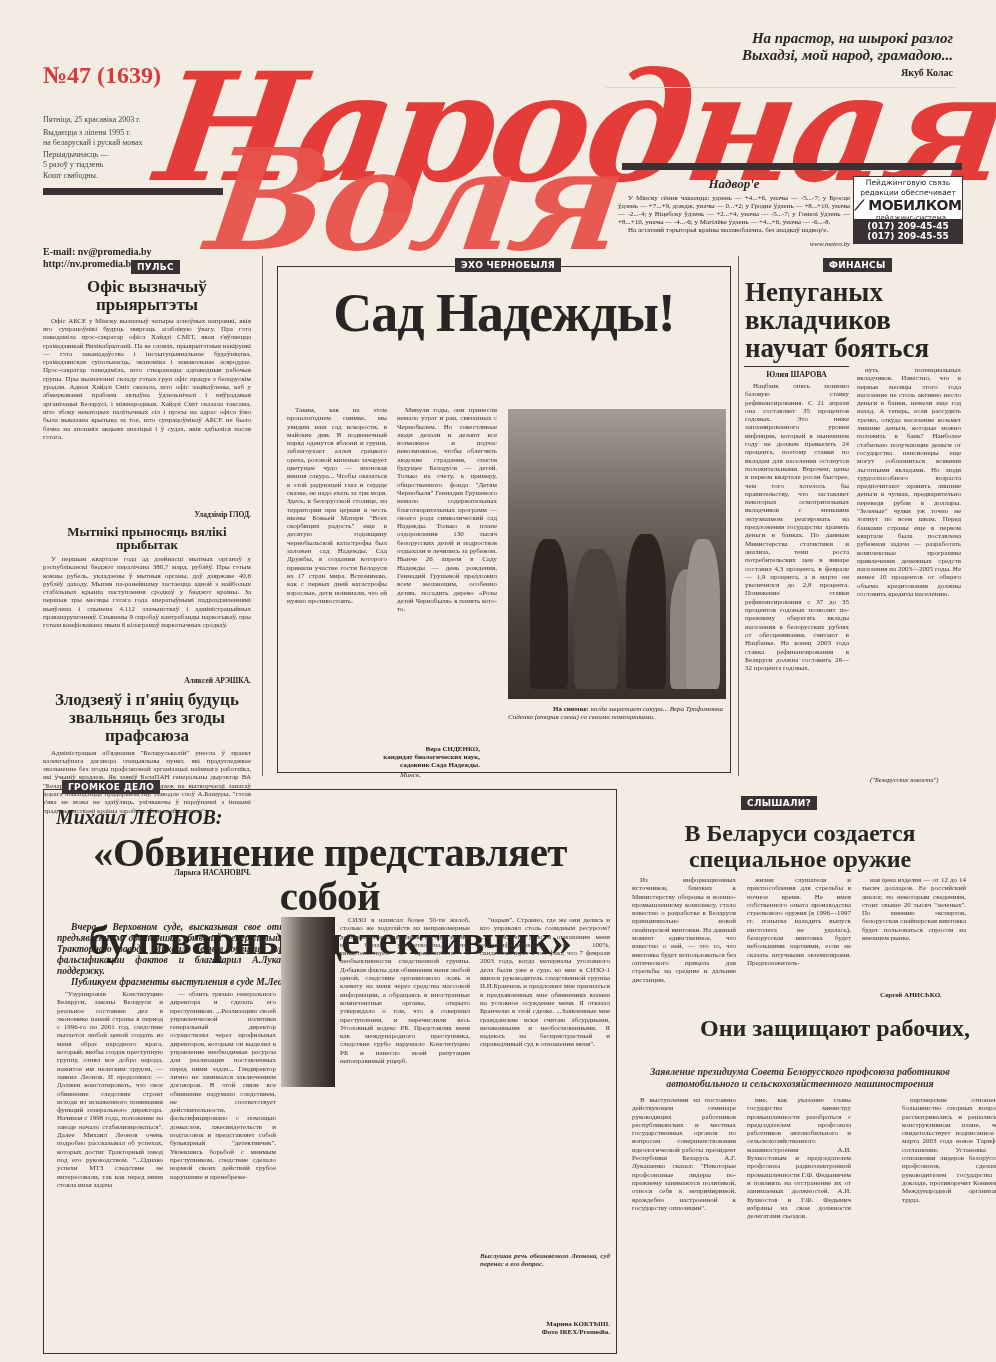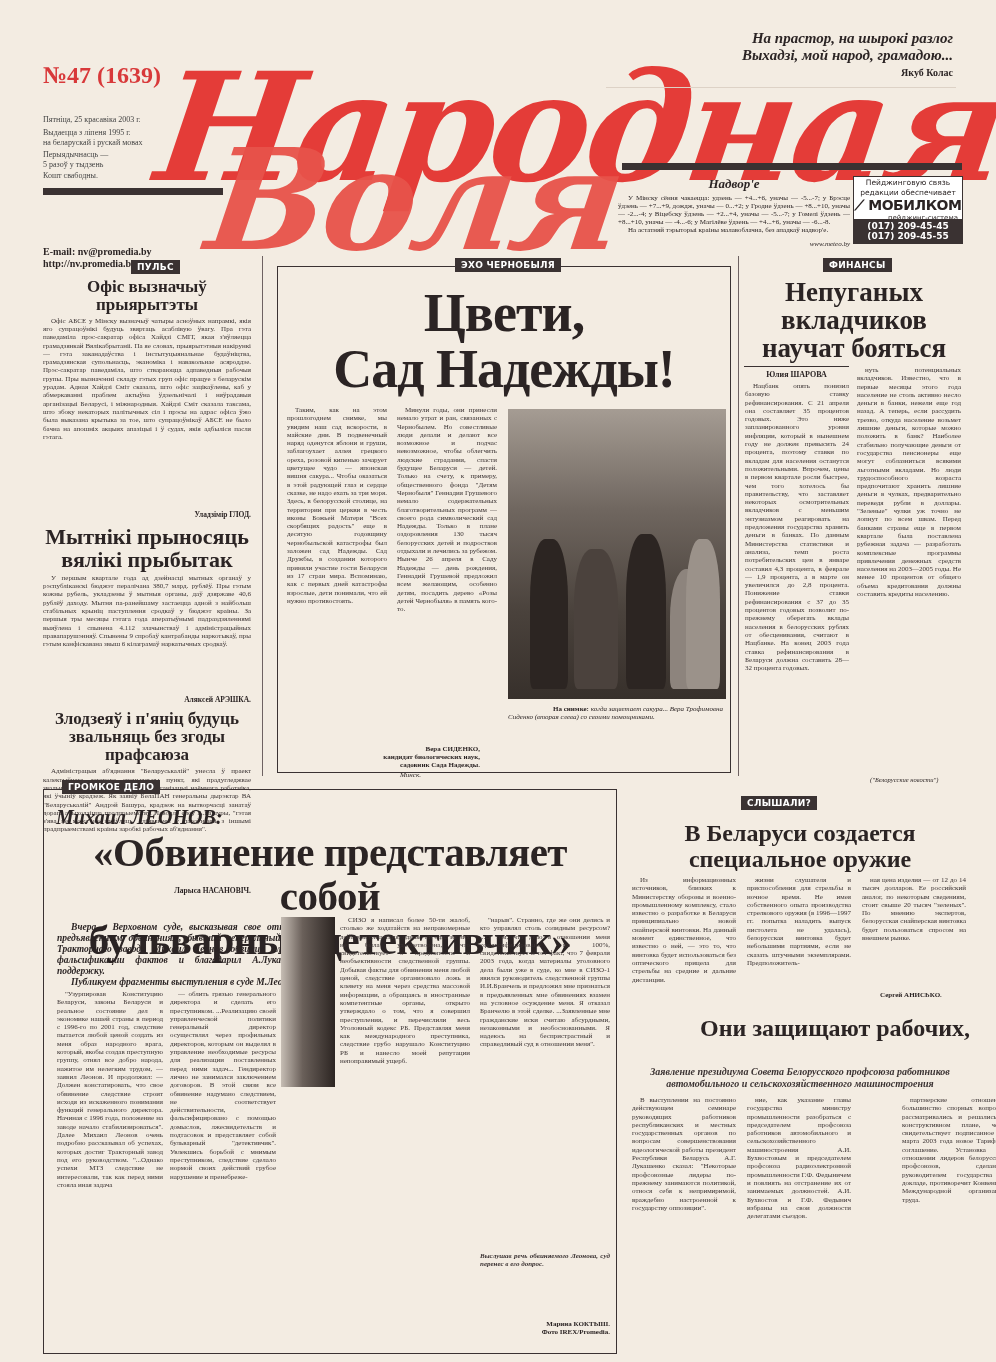--- a/index.html
+++ b/index.html
@@ -31,21 +31,21 @@
 
   .weather-bar { left: 622px; top: 163px; width: 340px; height: 7px; background: #3a3232; }
   .weather { left: 618px; top: 176px; width: 232px; }
   .weather h4 { text-align: center; font-style: italic; font-size: 13px; margin-bottom: 2px; }
   .weather p { font-size: 7px; line-height: 8px; text-align: justify; text-indent: 10px; }
   .weather .src { text-align: right; font-style: italic; font-size: 7px; margin-top: 6px; }
 
   .ad { left: 853px; top: 176px; width: 110px; height: 68px; border: 1px solid #3a3232; background: #fff; }
   .ad .t { font-family: "DejaVu Sans", sans-serif; font-size: 7.5px; text-align: center; line-height: 9px; padding-top: 1px; }
   .ad .brand { font-family: "DejaVu Sans", sans-serif; font-weight: bold; font-size: 14px; text-align: center; letter-spacing: -0.5px; }
-  .ad .sub { font-family: "DejaVu Sans", sans-serif; font-size: 7px; text-align: right; padding-right: 4px; }
+  .ad .sub { font-family: "DejaVu Sans", sans-serif; font-size: 7px; text-align: right; padding-right: 16px; }
   .ad .phones { background: #3a3232; color: #fff; font-family: "DejaVu Sans", sans-serif; font-weight: bold; font-size: 9px; text-align: center; line-height: 10px; padding: 2px 0; position: absolute; bottom: 0; left: 0; right: 0; }
 
   
   .rubric { background: #3a3232; color: #fff; font-family: "DejaVu Sans", sans-serif; font-weight: bold; font-size: 9px; padding: 2px 6px; letter-spacing: .3px; }
 
   
   .col-left { left: 43px; top: 256px; width: 208px; }
   .col-left .rubric { display: inline-block; margin-left: 88px; }
   .hl { font-weight: bold; text-align: center; line-height: 1.05; }
   .body-text { font-size: 7px; line-height: 8.3px; text-align: justify; color: #3b3333; }
@@ -59,21 +59,21 @@
   .cher-col { top: 406px; width: 100px; }
   .photo-main { left: 508px; top: 409px; width: 218px; height: 290px; background: linear-gradient(180deg,#a59c93 0%,#6f665f 35%,#4a423c 70%,#37302b 100%); overflow: hidden; }
   .photo-main .fig { position: absolute; bottom: 10px; background: #2c2522; border-radius: 40% 40% 8% 8%; }
   .photo-caption { left: 508px; top: 705px; width: 218px; font-size: 7px; line-height: 8px; font-style: italic; }
   .photo-caption b { font-style: normal; padding-left: 45px; }
   .cher-sign { left: 380px; top: 745px; width: 100px; text-align: right; font-weight: bold; font-size: 7px; line-height: 8px; }
   .cher-city { left: 400px; top: 771px; font-style: italic; font-size: 7px; }
 
   
   .fin-rubric { left: 823px; top: 258px; }
-  .fin-title { left: 745px; top: 278px; width: 218px; font-size: 27px; font-weight: bold; text-align: center; line-height: 28px; }
+  .fin-title { left: 745px; top: 278px; width: 218px; font-size: 27px; font-weight: bold; line-height: 28px; }
   .fin-author { left: 744px; top: 366px; width: 105px; text-align: center; font-weight: bold; font-size: 8px; border-top: 1px solid #3a3232; padding-top: 3px; }
   .fin-col { top: 378px; width: 104px; }
   .fin-src { left: 870px; top: 776px; font-style: italic; font-size: 6.5px; }
 
   
   .delo-box { left: 43px; top: 789px; width: 574px; height: 565px; border: 1px solid #3a3232; }
   .delo-rubric { left: 62px; top: 780px; }
   .delo-kicker { left: 56px; top: 806px; font-size: 20px; font-style: italic; font-weight: bold; }
   .delo-title { left: 43px; top: 830px; width: 574px; font-size: 41px; font-weight: bold; text-align: center; line-height: 44px; letter-spacing: -0.5px; }
   .delo-lead { left: 57px; top: 922px; width: 270px; font-style: italic; font-weight: bold; font-size: 9.5px; line-height: 11px; text-align: justify; text-indent: 14px; }
@@ -145,39 +145,38 @@
 
 <div class="abs col-left">
   <span class="rubric">ПУЛЬС</span>
 
   <div class="hl" style="font-size:17px;margin-top:4px;">Офіс вызначыў прыярытэты</div>
   <div class="body-text" style="height:190px;overflow:hidden;margin-top:3px;">
       <p>Офіс АБСЕ у Мінску вызначыў чатыры асноўных напрамкі, якія яго супрацоўнікі будуць звяртаць асаблівую ўвагу. Пра гэта паведаміла прэс-сакратар офіса Хайдзі СМІТ, якая з'яўляецца грамадзянкай Вялікабрытаніі. Па яе словах, прыярытэтныя накірункі — гэта заканадаўства і інстытуцыянальнае будаўніцтва, грамадзянская супольнасць, эканоміка і навакольнае асяроддзе. Прэс-сакратар паведаміла, што ствараюцца адпаведныя рабочыя групы. Пры вызначэнні складу гэтых груп офіс працуе з беларускім урадам. Адная Хайдзі Сміт сказала, што офіс зацікаўлены, каб у абмеркаванні праблем актыўна ўдзельнічалі і няўрадавыя арганізацыі Беларусі, і міжнародныя. Хайдзі Сміт сказала таксама, што збоку некаторых палітычных сіл і прэсы на адрас офіса ўжо была выказана крытыка за тое, што супрацоўнікаў АБСЕ не было бачна на апошніх акцыях апазіцыі і ў судах, якія адбыліся пасля гэтага.</p>
     </div>
   <div class="byline">Уладзімір ГЛОД.</div>
 
-  <div class="hl" style="font-size:22px;">Мытнікі прыносяць вялікі прыбытак</div>
+  <div class="hl" style="font-size:13px;">Мытнікі прыносяць вялікі прыбытак</div>
   <div class="body-text" style="height:118px;overflow:hidden;margin-top:3px;">
       <p>У першым квартале года ад дзейнасці мытных органаў у рэспубліканскі бюджэт пералічана 380,7 млрд. рублёў. Пры гэтым кожны рубель, укладзены ў мытныя органы, даў дзяржаве 40,6 рублёў даходу. Мытня па-ранейшаму застаецца адной з найбольш стабільных крыніц паступлення сродкаў у бюджэт краіны. За першыя тры месяцы гэтага года аператыўнымі падраздзяленнямі выяўлена і спынена 4.112 злачынстваў і адміністрацыйных правапарушэнняў. Спынены 9 спробаў кантрабанды наркотыкаў, пры гэтым канфіскавана звыш 6 кілаграмаў наркатычных сродкаў.</p>
     </div>
   <div class="byline">Аляксей АРЭШКА.</div>
 
   <div class="hl" style="font-size:17px;">Злодзеяў і п'яніц будуць звальняць без згоды прафсаюза</div>
   <div class="body-text" style="height:116px;overflow:hidden;margin-top:4px;">
       <p>Адміністрацыя аб'яднання "Беларуськалій" унесла ў праект калектыўнага дагавора спецыяльны пункт, які прадугледжвае звальненне без згоды прафсаюзнай арганізацыі наёмнага работніка, які ўчыніў крадзеж. Як заявіў БелаПАН генеральны дырэктар ВА "Беларуськалій" Андрэй Башура, крадзеж на вытворчасці занатаў дорага абыходзіцца прадпрыемству. Паводле слоў А.Башуры, "гэтая з'ява не можа не здзіўляць, улічваючы ў параўнанні з іншымі прадпрыемствамі краіны заробкі рабочых аб'яднання".</p>
     </div>
   <div class="byline">Ларыса НАСАНОВІЧ.</div>
 </div>
 <div class="vline" style="left:262px;top:256px;height:520px;"></div>
 <div class="vline" style="left:738px;top:256px;height:520px;"></div>
 
 <div class="abs cher-box"></div>
 <div class="abs rubric cher-rubric">ЭХО ЧЕРНОБЫЛЯ</div>
 <div class="abs cher-title">
-  <div>Цвети,</div>
   <div>Сад Надежды!</div>
 </div>
 <div class="abs body-text cher-col" style="left:287px;height:360px;overflow:hidden;">
     <p>Таким, как на этом прошлогоднем снимке, мы увидим наш сад вскорости, в майские дни. В подвенечный наряд оденутся яблони и груши, заблагоухает аллея грецкого ореха, розовой кипенью зачарует цветущее чудо — японская вишня сакура... Чтобы оказаться в этой радующей глаз и сердце сказке, не надо ехать за три моря. Здесь, в белорусской столице, на территории при церкви в честь иконы Божьей Матери "Всех скорбящих радость" еще в десятую годовщину чернобыльской катастрофы был заложен сад Надежды. Сад Дружбы, в создании которого приняли участие гости Беларуси из 17 стран мира. Вспоминаю, как с первых дней катастрофы взрослые, дети понимали, что ей нужно противостоять.</p>
   </div>
 <div class="abs body-text cher-col" style="left:397px;height:335px;overflow:hidden;">
     <p>Минули годы, они принесли немало утрат и ран, связанных с Чернобылем. Но совестливые люди делали и делают все возможное и подчас невозможное, чтобы облегчить людские страдания, спасти будущее Беларуси — детей. Только на счету, к примеру, общественного фонда "Детям Чернобыля" Геннадия Грушевого немало содержательных благотворительных программ — своего рода символический сад Надежды. Только в плане оздоровления 130 тысяч белорусских детей и подростков отдыхали и лечились за рубежом. Нынче 26 апреля в Саду Надежды — день рождения, Геннадий Грушевой предложил всем желающим, особенно детям, посадить дерево «Розы детей Чернобыля» в память кого-то.</p>
   </div>
 <div class="abs cher-sign">
   <div>Вера СИДЕНКО,</div>

